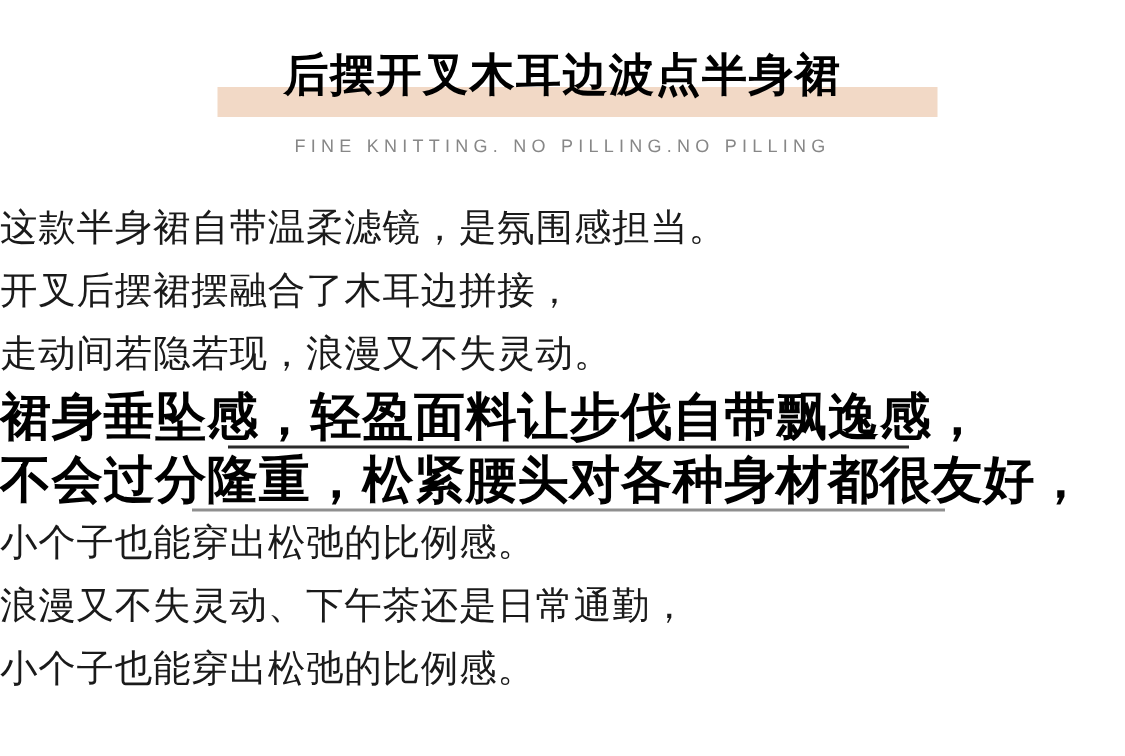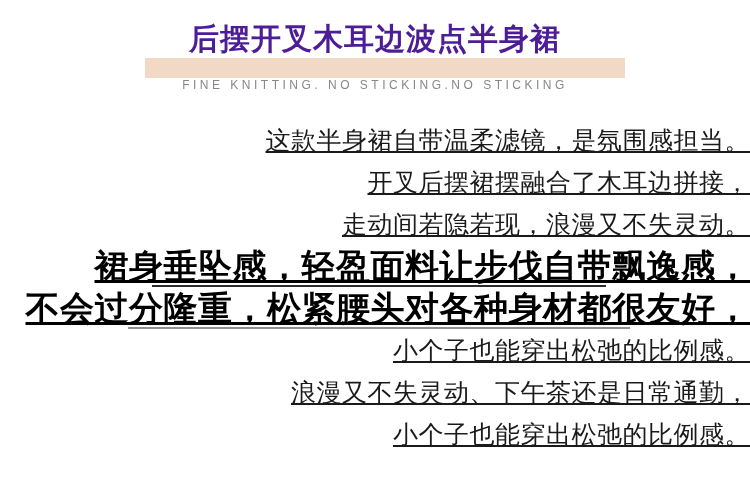--- a/index.html
+++ b/index.html
@@ -25,50 +25,49 @@
     top: 58px;
     width: 480px;
     height: 20px;
     background: #f2d9c6;
     z-index: 0;
   }
   .page-title {
     position: relative;
     z-index: 1;
     margin: 0;
-    padding-top: 20px;
+    padding-top: 32px;
     font-size: 30px;
     line-height: 38px;
     font-weight: 700;
     letter-spacing: 1px;
-    color: #4c1d95;
+    color: #000000;
   }
   .subtitle {
     margin-top: 20px;
     font-size: 12px;
     line-height: 14px;
     letter-spacing: 3.5px;
     font-weight: 400;
     color: #878787;
     text-align: center;
   }
   .desc {
     position: relative;
     margin-top: 27px;
     width: 750px;
   }
   .line {
     margin: 0;
-    text-align: right;
+    text-align: left;
     font-size: 25px;
     line-height: 42px;
     font-weight: 400;
     color: #1a1a1a;
     letter-spacing: 0.5px;
-    text-decoration: underline;
   }
   .line.bold {
     font-size: 34px;
     font-weight: 700;
     color: #000000;
   }
   .rule {
     position: absolute;
     height: 2px;
     z-index: 2;
@@ -87,21 +86,21 @@
   }
 </style>
 </head>
 <body>
 
 <div class="page">
 
   <header class="header">
     <div class="title-band"></div>
     <h1 class="page-title">后摆开叉木耳边波点半身裙</h1>
-    <div class="subtitle">FINE KNITTING. NO STICKING.NO STICKING</div>
+    <div class="subtitle">FINE KNITTING. NO PILLING.NO PILLING</div>
   </header>
 
   <main class="desc">
     <p class="line">这款半身裙自带温柔滤镜，是氛围感担当。</p>
     <p class="line">开叉后摆裙摆融合了木耳边拼接，</p>
     <p class="line">走动间若隐若现，浪漫又不失灵动。</p>
     <p class="line bold">裙身垂坠感，轻盈面料让步伐自带飘逸感，</p>
     <div class="rule rule-1"></div>
     <p class="line bold">不会过分隆重，松紧腰头对各种身材都很友好，</p>
     <div class="rule rule-2"></div>

